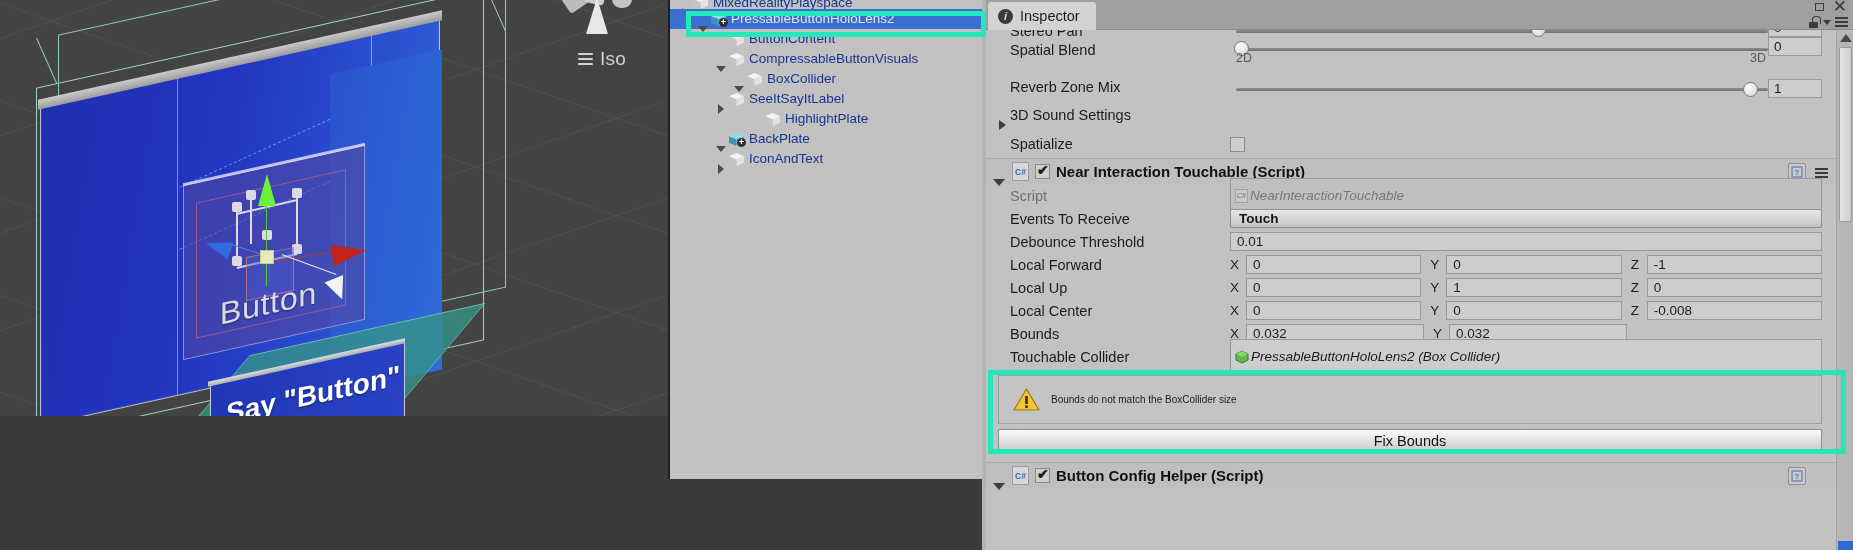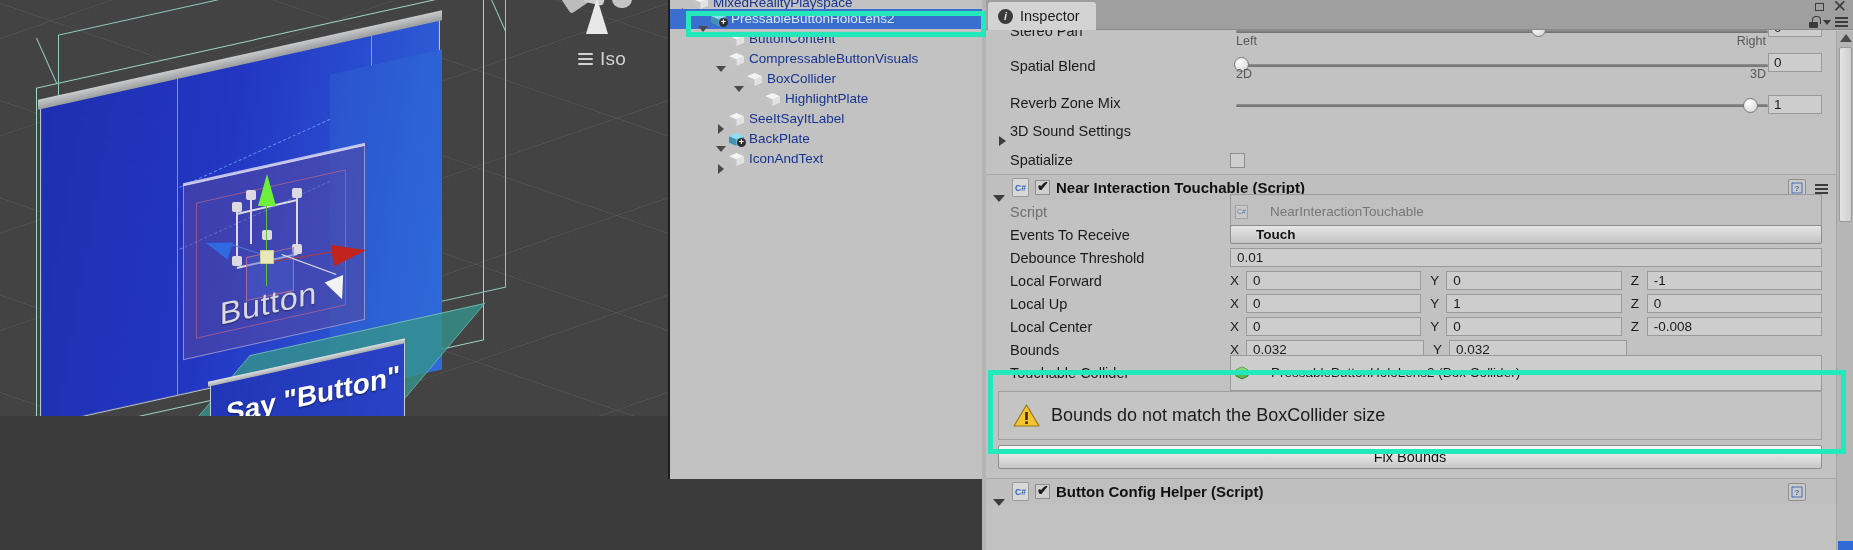--- a/index.html
+++ b/index.html
@@ -321,46 +321,46 @@
   .field {
     height: 19px; background: #cdcdcd; border: 1px solid #9a9a9a;
     font-size: 13.5px; color: #1b1b1b; padding-left: 6px; line-height: 17px;
     display: flex; align-items: center;
   }
   .field.full { flex: 1; margin-right: 14px; }
   .popup-field {
     flex: 1; margin-right: 14px; height: 19px;
     background: linear-gradient(180deg,#e6e6e6,#c3c3c3);
     border: 1px solid #8d8d8d; border-radius: 2px;
-    font-size: 13.5px; color: #151515; padding-left: 25px; line-height: 17px;
+    font-size: 13.5px; color: #151515; padding-left: 8px; line-height: 17px;
     display:flex; align-items:center; font-weight: 600;
   }
   .vec3 { flex: 1; display: flex; align-items: center; gap: 0; margin-right: 14px; }
   .vec-ax { width: 16px; flex: 0 0 16px; font-size: 13.5px; color: #1b1b1b; }
   .vec-f { flex: 1; }
   .obj-field {
     flex: 1; margin-right: 14px; height: 36px; background: #cdcdcd;
-    border: 1px solid #9a9a9a; display: flex; align-items: center; gap: 22px;
-    padding-left: 4px; font-size: 13.5px; color: #1b1b1b;
+    border: 1px solid #9a9a9a; display: flex; align-items: center; gap: 2px;
+    padding-left: 4px; font-size: 13.5px; color: #1b1b1b; font-style: italic;
   }
   .greencube { width: 14px; height: 14px; flex: 0 0 14px; }
   .mini-cs {
     width: 13px; height: 14px; background: #c9c9c9; border: 1px solid #a2a2a2;
     font-size: 7px; color: #5a78ad; display:flex;align-items:center;justify-content:center;
     flex: 0 0 13px;
   }
 
   
   .helpbox {
     margin: 7px 14px 0 12px; height: 49px; background: #c4c4c4;
     border: 1px solid #a0a0a0; display: flex; align-items: center; gap: 11px;
     padding-left: 14px;
   }
   .warn-tri { width: 27px; height: 25px; flex: 0 0 27px; }
-  .helpbox-txt { font-size: 18px; color: #1c1c1c; }
+  .helpbox-txt { font-size: 10px; color: #1c1c1c; }
   .fixbtn {
     margin: 5px 14px 0 12px; height: 24px;
     background: linear-gradient(180deg,#fbfbfb,#c6c6c6);
     border: 1px solid #8d8d8d; border-radius: 2px;
     display: flex; align-items: center; justify-content: center;
     font-size: 14.5px; color: #141414;
   }
 
   
   .teal-hl2 {
@@ -520,42 +520,42 @@
           <span class="cubeicon">
             <svg width="17" height="15" viewBox="0 0 17 15">
               <polygon points="8.5,1 16,4.3 8.5,7.6 1,4.3" fill="#f4f4f4"></polygon>
               <polygon points="1,4.3 8.5,7.6 8.5,14 1,10.7" fill="#c4c4c4"></polygon>
               <polygon points="16,4.3 8.5,7.6 8.5,14 16,10.7" fill="#e2e2e2"></polygon>
             </svg>
           </span>
           <span class="hier-label">BoxCollider</span>
         </div>
         <div class="hier-row">
-          <span style="display: inline-block; flex: 0 0 auto; width: 80px;"></span>
-          <span class="tw"></span>
+          <span style="display: inline-block; flex: 0 0 auto; width: 44px;"></span>
+          <span class="tw right"></span>
           <span class="cubeicon">
             <svg width="17" height="15" viewBox="0 0 17 15">
               <polygon points="8.5,1 16,4.3 8.5,7.6 1,4.3" fill="#f4f4f4"></polygon>
               <polygon points="1,4.3 8.5,7.6 8.5,14 1,10.7" fill="#c4c4c4"></polygon>
               <polygon points="16,4.3 8.5,7.6 8.5,14 16,10.7" fill="#e2e2e2"></polygon>
             </svg>
           </span>
-          <span class="hier-label">HighlightPlate</span>
+          <span class="hier-label">SeeItSayItLabel</span>
         </div>
         <div class="hier-row">
-          <span style="display: inline-block; flex: 0 0 auto; width: 44px;"></span>
-          <span class="tw right"></span>
+          <span style="display: inline-block; flex: 0 0 auto; width: 80px;"></span>
+          <span class="tw"></span>
           <span class="cubeicon">
             <svg width="17" height="15" viewBox="0 0 17 15">
               <polygon points="8.5,1 16,4.3 8.5,7.6 1,4.3" fill="#f4f4f4"></polygon>
               <polygon points="1,4.3 8.5,7.6 8.5,14 1,10.7" fill="#c4c4c4"></polygon>
               <polygon points="16,4.3 8.5,7.6 8.5,14 16,10.7" fill="#e2e2e2"></polygon>
             </svg>
           </span>
-          <span class="hier-label">SeeItSayItLabel</span>
+          <span class="hier-label">HighlightPlate</span>
         </div>
         <div class="hier-row">
           <span style="display: inline-block; flex: 0 0 auto; width: 44px;"></span>
           <span class="tw down"></span>
           <span class="cubeicon">
             <svg width="17" height="15" viewBox="0 0 17 15">
               <polygon points="8.5,1 16,4.3 8.5,7.6 1,4.3" fill="#8ddcf0"></polygon>
               <polygon points="1,4.3 8.5,7.6 8.5,14 1,10.7" fill="#3f93b5"></polygon>
               <polygon points="16,4.3 8.5,7.6 8.5,14 16,10.7" fill="#5bb6d8"></polygon>
             </svg>
@@ -605,27 +605,20 @@
       <div class="insp-content">
 
         <div class="row" style="height:18px;margin-top:-8px;">
           <span class="lbl">Stereo Pan</span>
           <div class="slider-wrap">
             <div class="slider-track"></div>
             <div class="slider-knob" style="left:calc(6px + 50% - 8px);top:2px;"></div>
             <div class="num-box" style="top:-2px;">0</div>
           </div>
         </div>
-        <div class="row" style="height:16px;">
-          <span class="lbl"></span>
-          <div class="slider-wrap">
-            <span class="slider-tick" style="left:6px;top:-3px;">Left</span>
-            <span class="slider-tick r" style="top:-3px;">Right</span>
-          </div>
-        </div>
 
         <div class="row" style="height:19px;">
           <span class="lbl">Spatial Blend</span>
           <div class="slider-wrap">
             <div class="slider-track"></div>
             <div class="slider-knob" style="left:4px;top:3px;"></div>
             <div class="num-box" style="top:-1px;">0</div>
           </div>
         </div>
         <div class="row" style="height:15px;">

